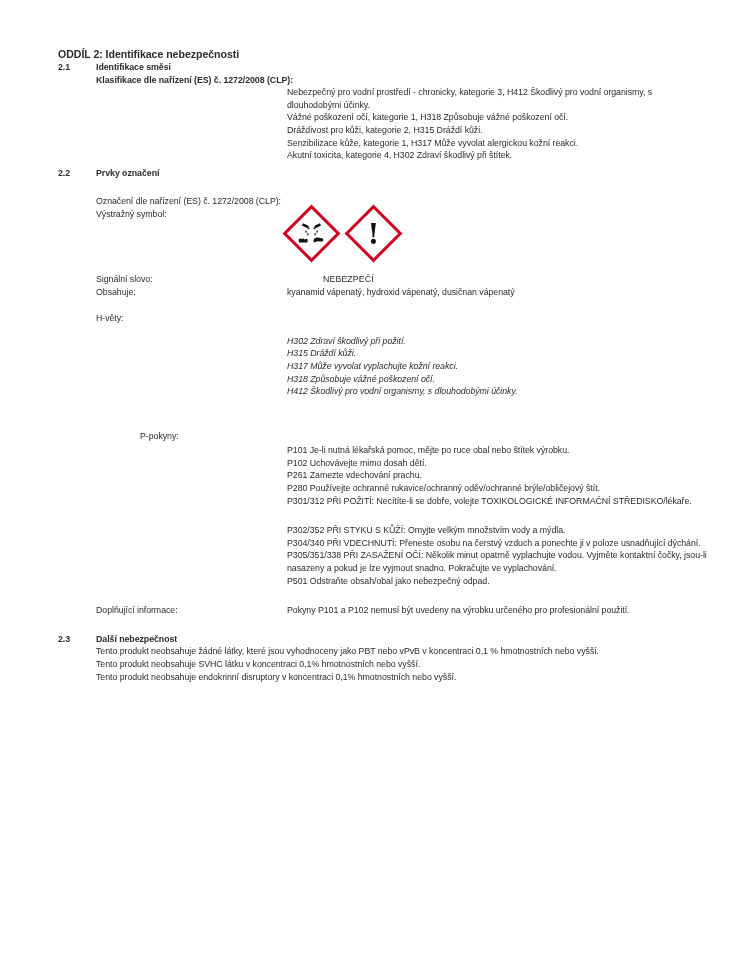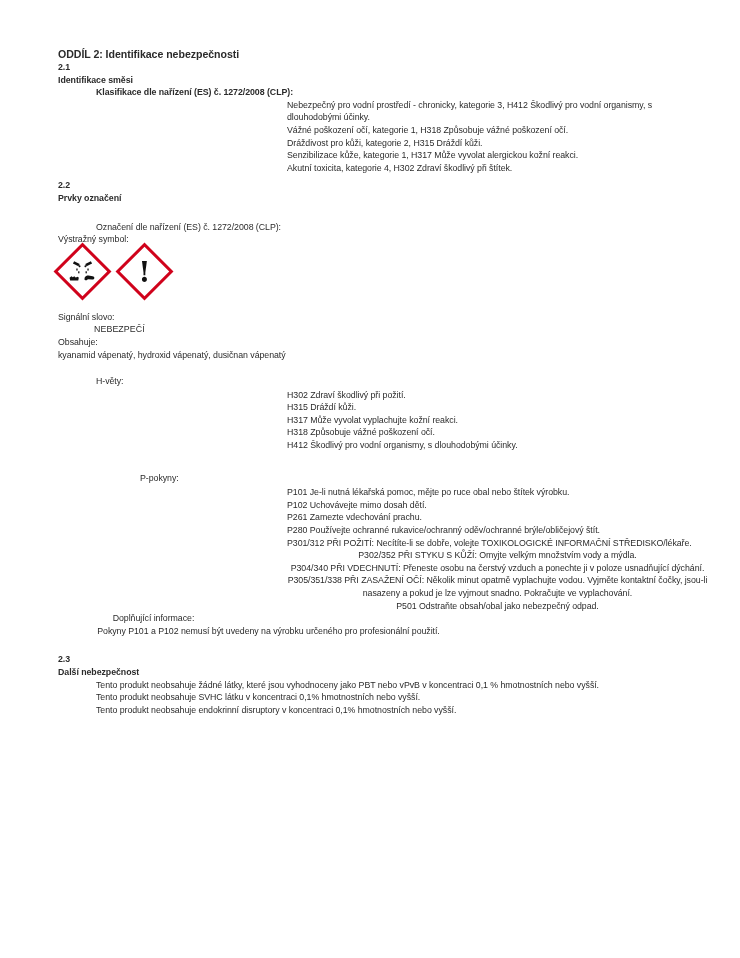--- a/index.html
+++ b/index.html
@@ -5,31 +5,31 @@
   html,body{margin:0;padding:0;background:#e9e9e9;}
   .page{
     width:740px;height:958px;background:#ffffff;position:relative;
     font-family:"Liberation Sans","DejaVu Sans",sans-serif;
     font-size:8.8px;line-height:12.6px;color:#2b2b2b;
     letter-spacing:-0.05px;margin:0 auto;overflow:hidden;
     box-shadow:0 0 4px rgba(0,0,0,.25);
   }
   .content{position:absolute;left:58px;top:48px;width:650px;}
   .doc-title{font-weight:bold;font-size:10.6px;line-height:13px;}
-  .row{display:flex;align-items:flex-start;flex-direction:column;}
+  .row{display:flex;align-items:flex-start;}
   .col-num{width:38px;flex-shrink:0;font-weight:bold;}
   .col-label{width:191px;flex-shrink:0;}
   .col-content{width:421px;}
   .bold{font-weight:bold;}
   .indent-label{margin-left:38px;}
   .indent-content{margin-left:229px;width:421px;}
   .gap-sm{margin-top:14px;}
   .gap-md{margin-top:16px;}
-  .gap-lg{margin-top:20px;padding-left:44px;}
-  .gap-blankline{text-align:center;}
+  .gap-lg{margin-top:32px;padding-left:44px;}
+  .gap-blankline{margin-top:17px;}
   .sec-head{margin-top:5px;}
   .line{min-height:12.6px;}
 
   
   .picto-row{margin-top:15px;}
   .picto-strip{display:flex;gap:7px;margin-left:-6px;margin-top:-5px;}
   .diamond-wrap{width:55px;height:55px;position:relative;flex-shrink:0;}
   .diamond{
     position:absolute;left:10px;top:10px;width:35px;height:35px;
     transform:rotate(45deg);border:3.2px solid #d0021b;background:#fff;
@@ -117,21 +117,21 @@
       <div class="col-label">Signální slovo:</div>
       <div class="col-content signal-word">NEBEZPEČÍ</div>
     </div>
     <div class="row">
       <div class="col-num"></div>
       <div class="col-label">Obsahuje:</div>
       <div class="col-content">kyanamid vápenatý, hydroxid vápenatý, dusičnan vápenatý</div>
     </div>
 
     <div class="indent-label gap-sm">H-věty:</div>
-    <div class="indent-content" style="margin-top:1px;">
+    <div class="indent-content" style="margin-top:10px;font-style:italic;">
         <div class="line">H302 Zdraví škodlivý při požití.</div>
         <div class="line">H315 Dráždí kůži.</div>
         <div class="line">H317 Může vyvolat vyplachujte kožní reakci.</div>
         <div class="line">H318 Způsobuje vážné poškození očí.</div>
         <div class="line">H412 Škodlivý pro vodní organismy, s dlouhodobými účinky.</div>
       </div>
 
     <div class="indent-label gap-lg">P-pokyny:</div>
     <div class="indent-content" style="margin-top:2px;">
         <div class="line">P101 Je-li nutná lékařská pomoc, mějte po ruce obal nebo štítek výrobku.</div>

